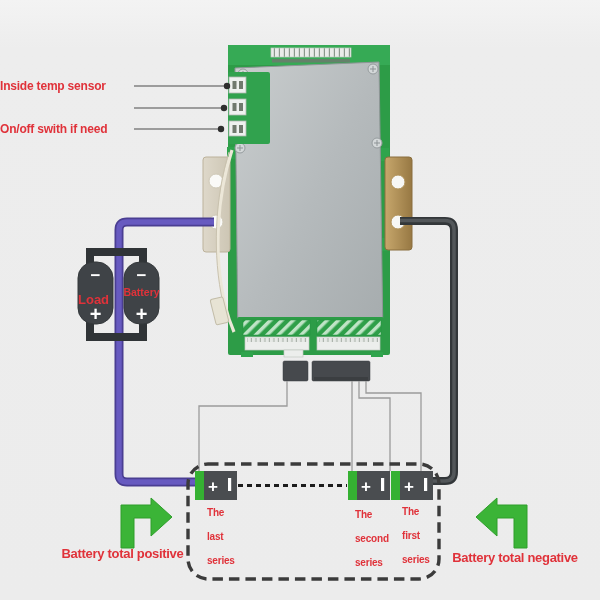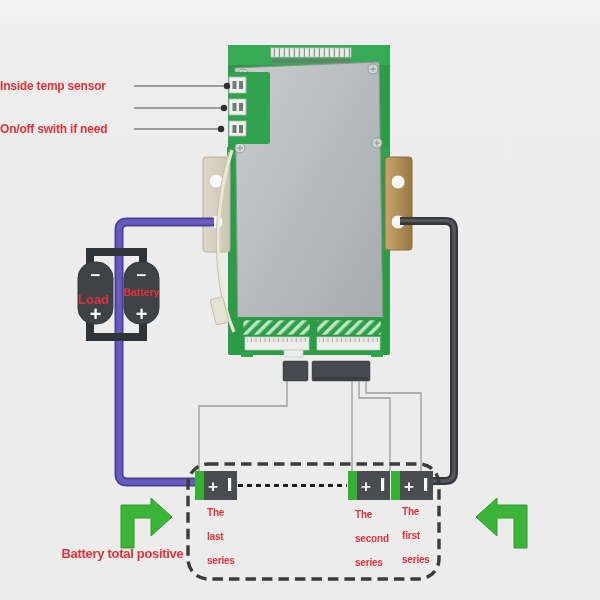--- a/index.html
+++ b/index.html
@@ -228,14 +228,15 @@
 last
 series</div>
 <div class="txt cell-lbl" style="left:355px;top:503px">The
 second
 series</div>
 <div class="txt cell-lbl" style="left:402px;top:500px">The
 first
 series</div>
 
 <div class="txt foot-lbl" style="left:45px;width:155px;top:547px">Battery total positive</div>
+<div class="txt foot-lbl" style="left:440px;width:150px;top:551px">Battery total negative</div>
 
 </div>
 
 </body></html>

